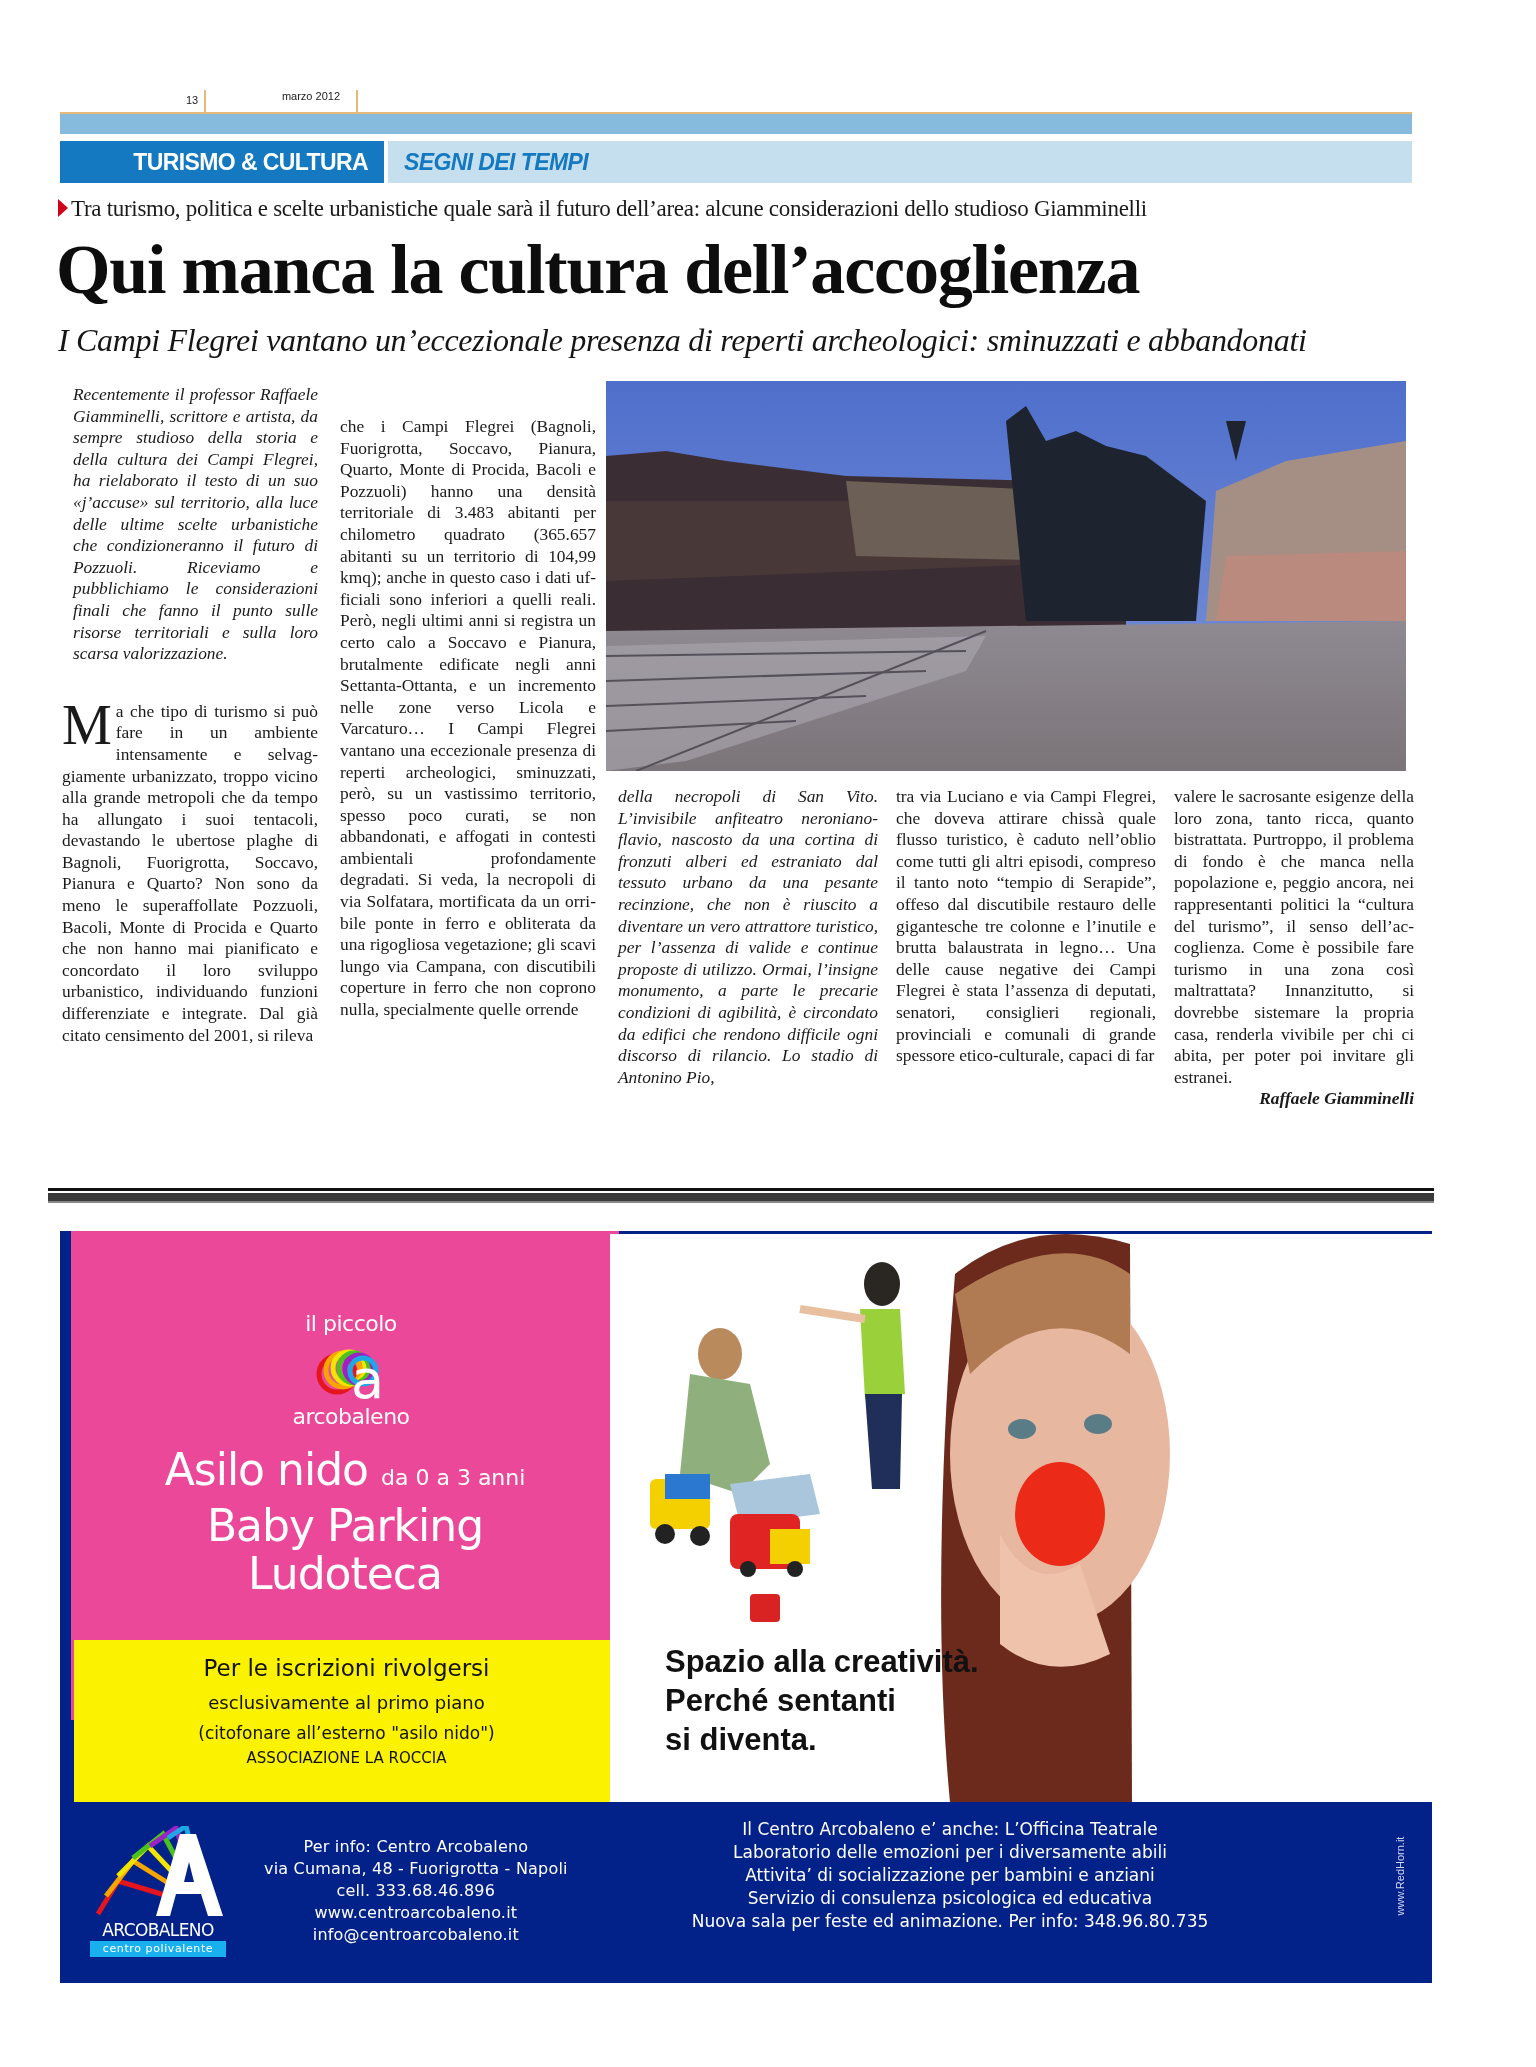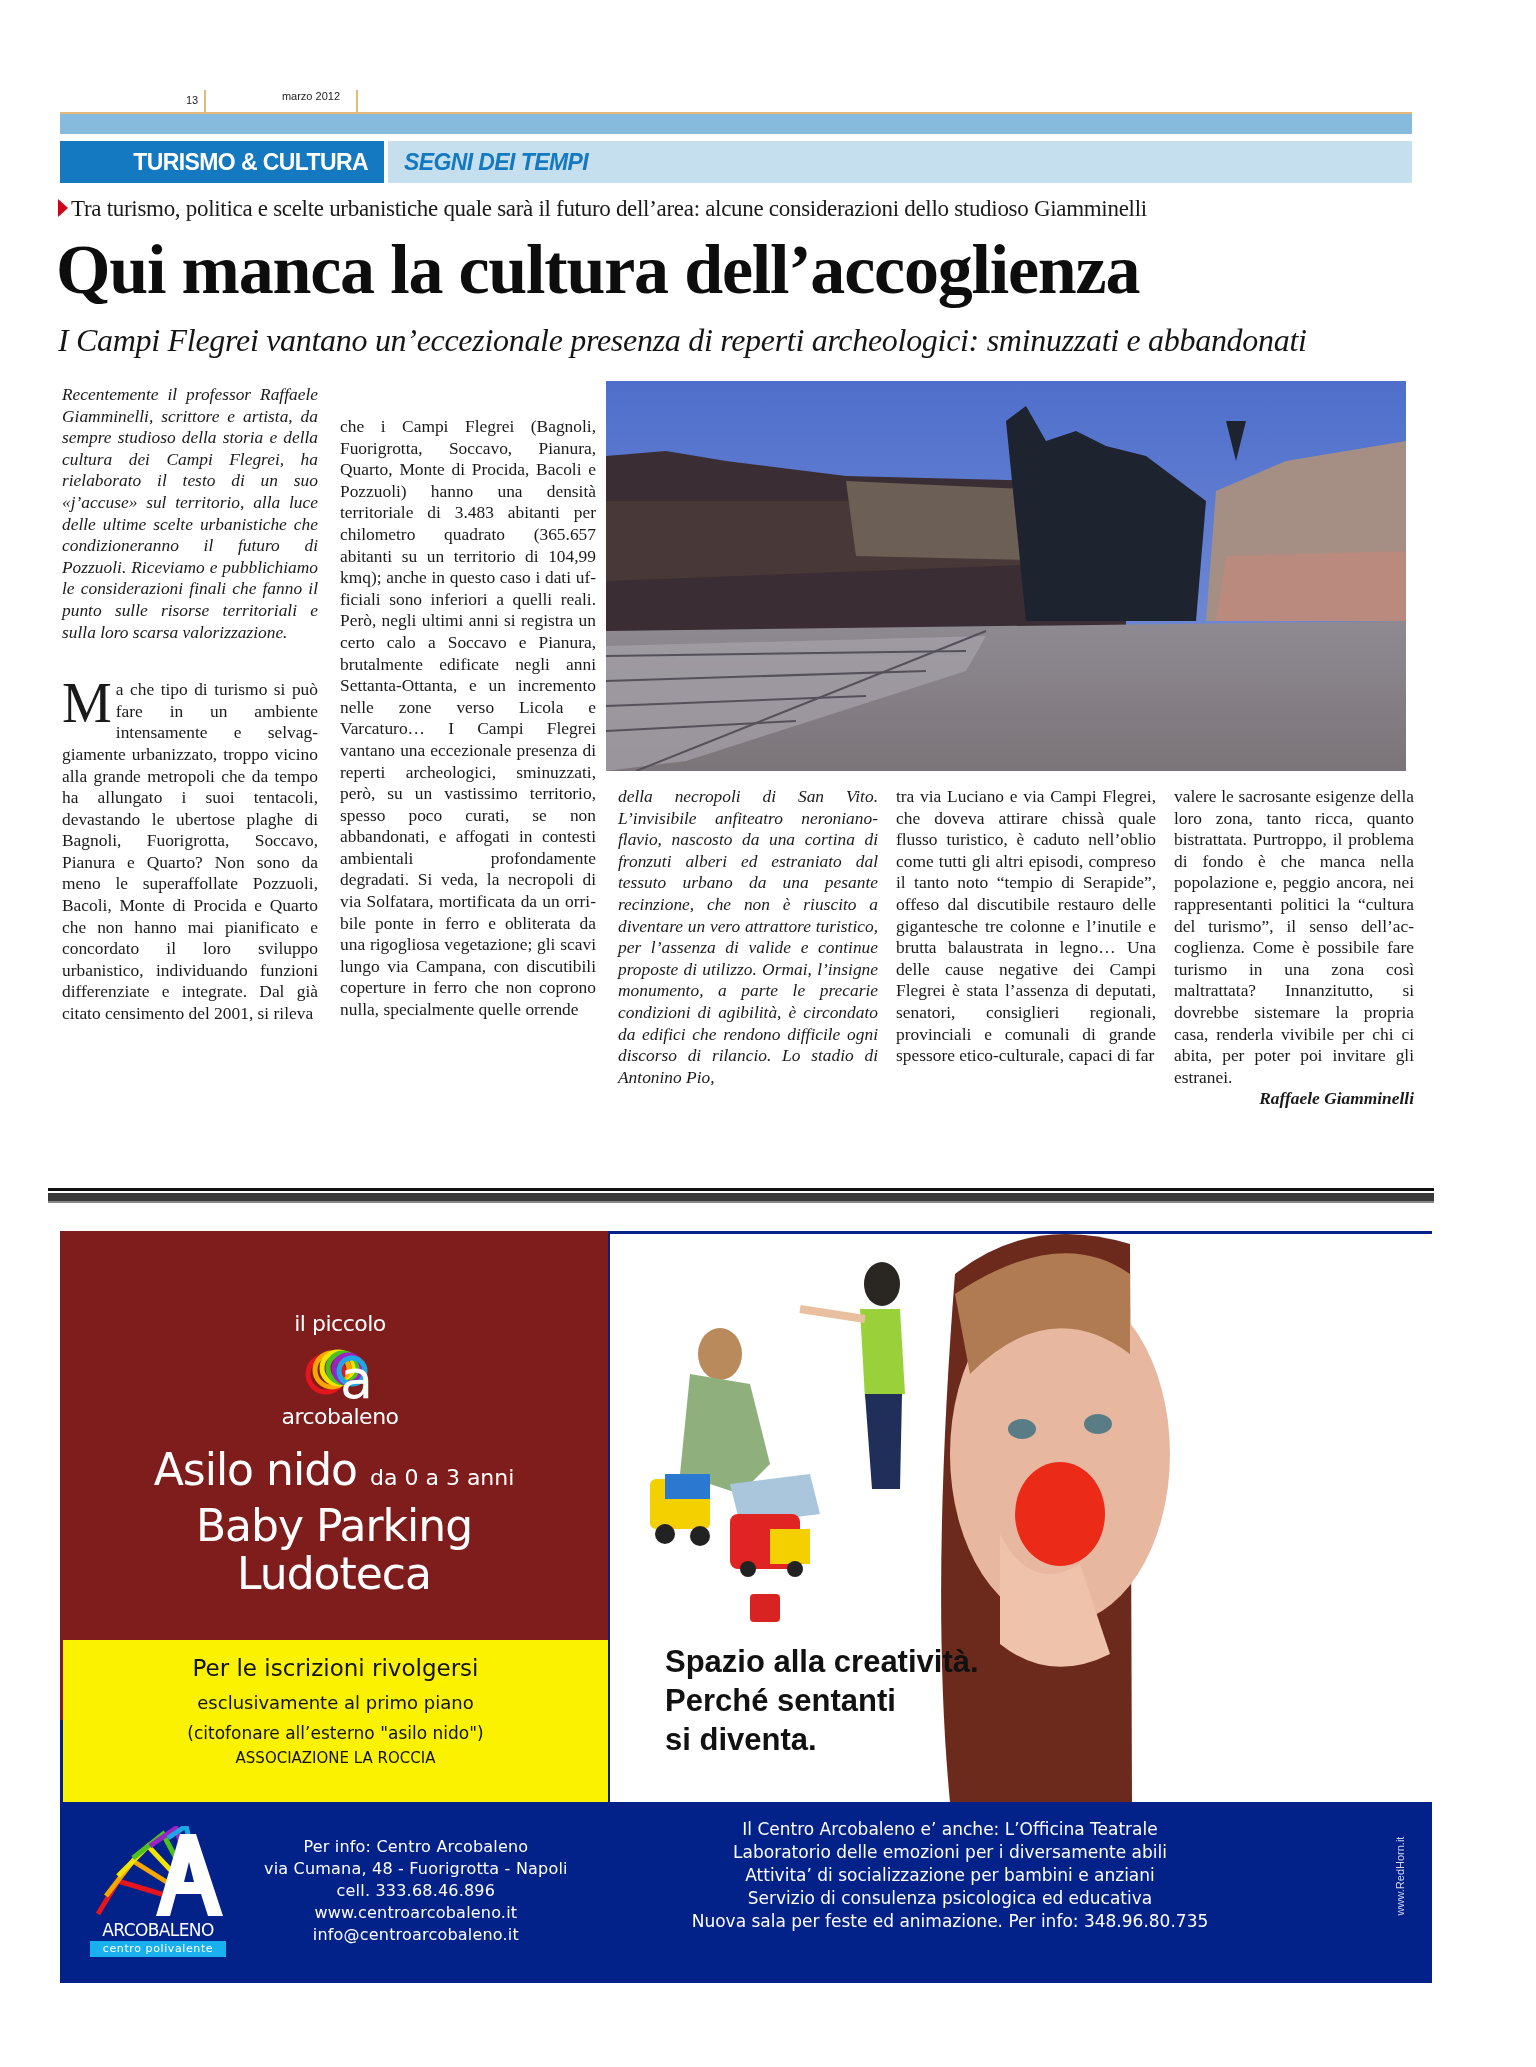--- a/index.html
+++ b/index.html
@@ -20,21 +20,21 @@
     
     .kicker { position: absolute; left: 58px; top: 196px; width: 1360px; font: 23px "Liberation Serif", serif; color: #1a1a1a; white-space: nowrap; letter-spacing: -0.3px; }
     .kicker .tri { display: inline-block; width: 0; height: 0; border-top: 9px solid transparent; border-bottom: 9px solid transparent; border-left: 10px solid #d0021b; margin-right: 3px; vertical-align: -1px; }
     .headline { position: absolute; left: 56px; top: 228px; width: 1370px; font: bold 70px "Liberation Serif", serif; color: #0d0d0d; white-space: nowrap; letter-spacing: -1.2px; line-height: 84px; }
     .deck { position: absolute; left: 58px; top: 322px; width: 1370px; font: italic 32px "Liberation Serif", serif; color: #151515; white-space: nowrap; letter-spacing: -0.3px; }
 
     
     .col { position: absolute; font: 17.4px "Liberation Serif", serif; line-height: 21.6px; text-align: justify; color: #1a1a1a; hyphens: manual; }
     .col p { margin: 0; }
     .col1 { left: 62px; top: 384px; width: 256px; }
-    .col1 .intro { font-style: italic; }
+    .col1 .intro { font-style: italic; margin-left: 11px; }
     .col1 .body { margin-top: 36px; }
     .dropcap { float: left; font: 56px "Liberation Serif", serif; line-height: 44px; margin: 2px 4px 0 0; }
     .col2 { left: 340px; top: 384px; width: 256px; margin-top: 32px; }
     .col3 { left: 618px; top: 786px; width: 260px; font-style: italic; }
     .col4 { left: 896px; top: 786px; width: 260px; }
     .col5 { left: 1174px; top: 786px; width: 240px; }
     .byline { text-align: right; font: bold italic 17.4px "Liberation Serif", serif; margin-top: 2px; }
 
     
     .photo { position: absolute; left: 606px; top: 381px; width: 800px; height: 390px; overflow: hidden; background: linear-gradient(#5b79c9 0%, #6e8bd4 25%, #7d93cc 30%); }
@@ -42,21 +42,21 @@
 
     
     .rule { position: absolute; left: 48px; top: 1188px; width: 1386px; }
     .rule .r1 { height: 3px; background: #111; }
     .rule .r2 { height: 2px; background: #fff; }
     .rule .r3 { height: 8px; background: #3a3a3a; }
     .rule .r4 { height: 2px; background: #888; }
 
     
     .ad { position: absolute; left: 60px; top: 1231px; width: 1372px; height: 752px; background: #032289; }
-    .ad-left { position: absolute; left: 0; top: 0; width: 548px; height: 489px; background: #7f1d1d; }
+    .ad-left { position: absolute; left: 11px; top: 0; width: 548px; height: 489px; background: #ec4899; }
     .logo-small { position: absolute; left: 190px; top: 80px; width: 180px; text-align: center; color: #fff; font: 22px "DejaVu Sans", sans-serif; }
     .logo-small .line1 { letter-spacing: -0.5px; }
     .logo-small .mark { height: 66px; position: relative; margin: 2px auto 0; width: 80px; }
     .logo-small .line2 { letter-spacing: -0.5px; margin-top: 0; }
     .asilo { position: absolute; left: 0; top: 215px; width: 548px; text-align: center; color: #fff; font: 44px "DejaVu Sans", sans-serif; line-height: 48px; letter-spacing: -1px; }
     .asilo .small { font-size: 22px; letter-spacing: 0; }
     .yellow { position: absolute; left: 3px; top: 409px; width: 545px; height: 162px; background: #fbf200; text-align: center; color: #111; font-family: "DejaVu Sans", sans-serif; }
     .yellow .y1 { font-size: 23px; margin-top: 10px; line-height: 36px; }
     .yellow .y2 { font-size: 18px; line-height: 34px; }
     .yellow .y3 { font-size: 17px; line-height: 26px; }

